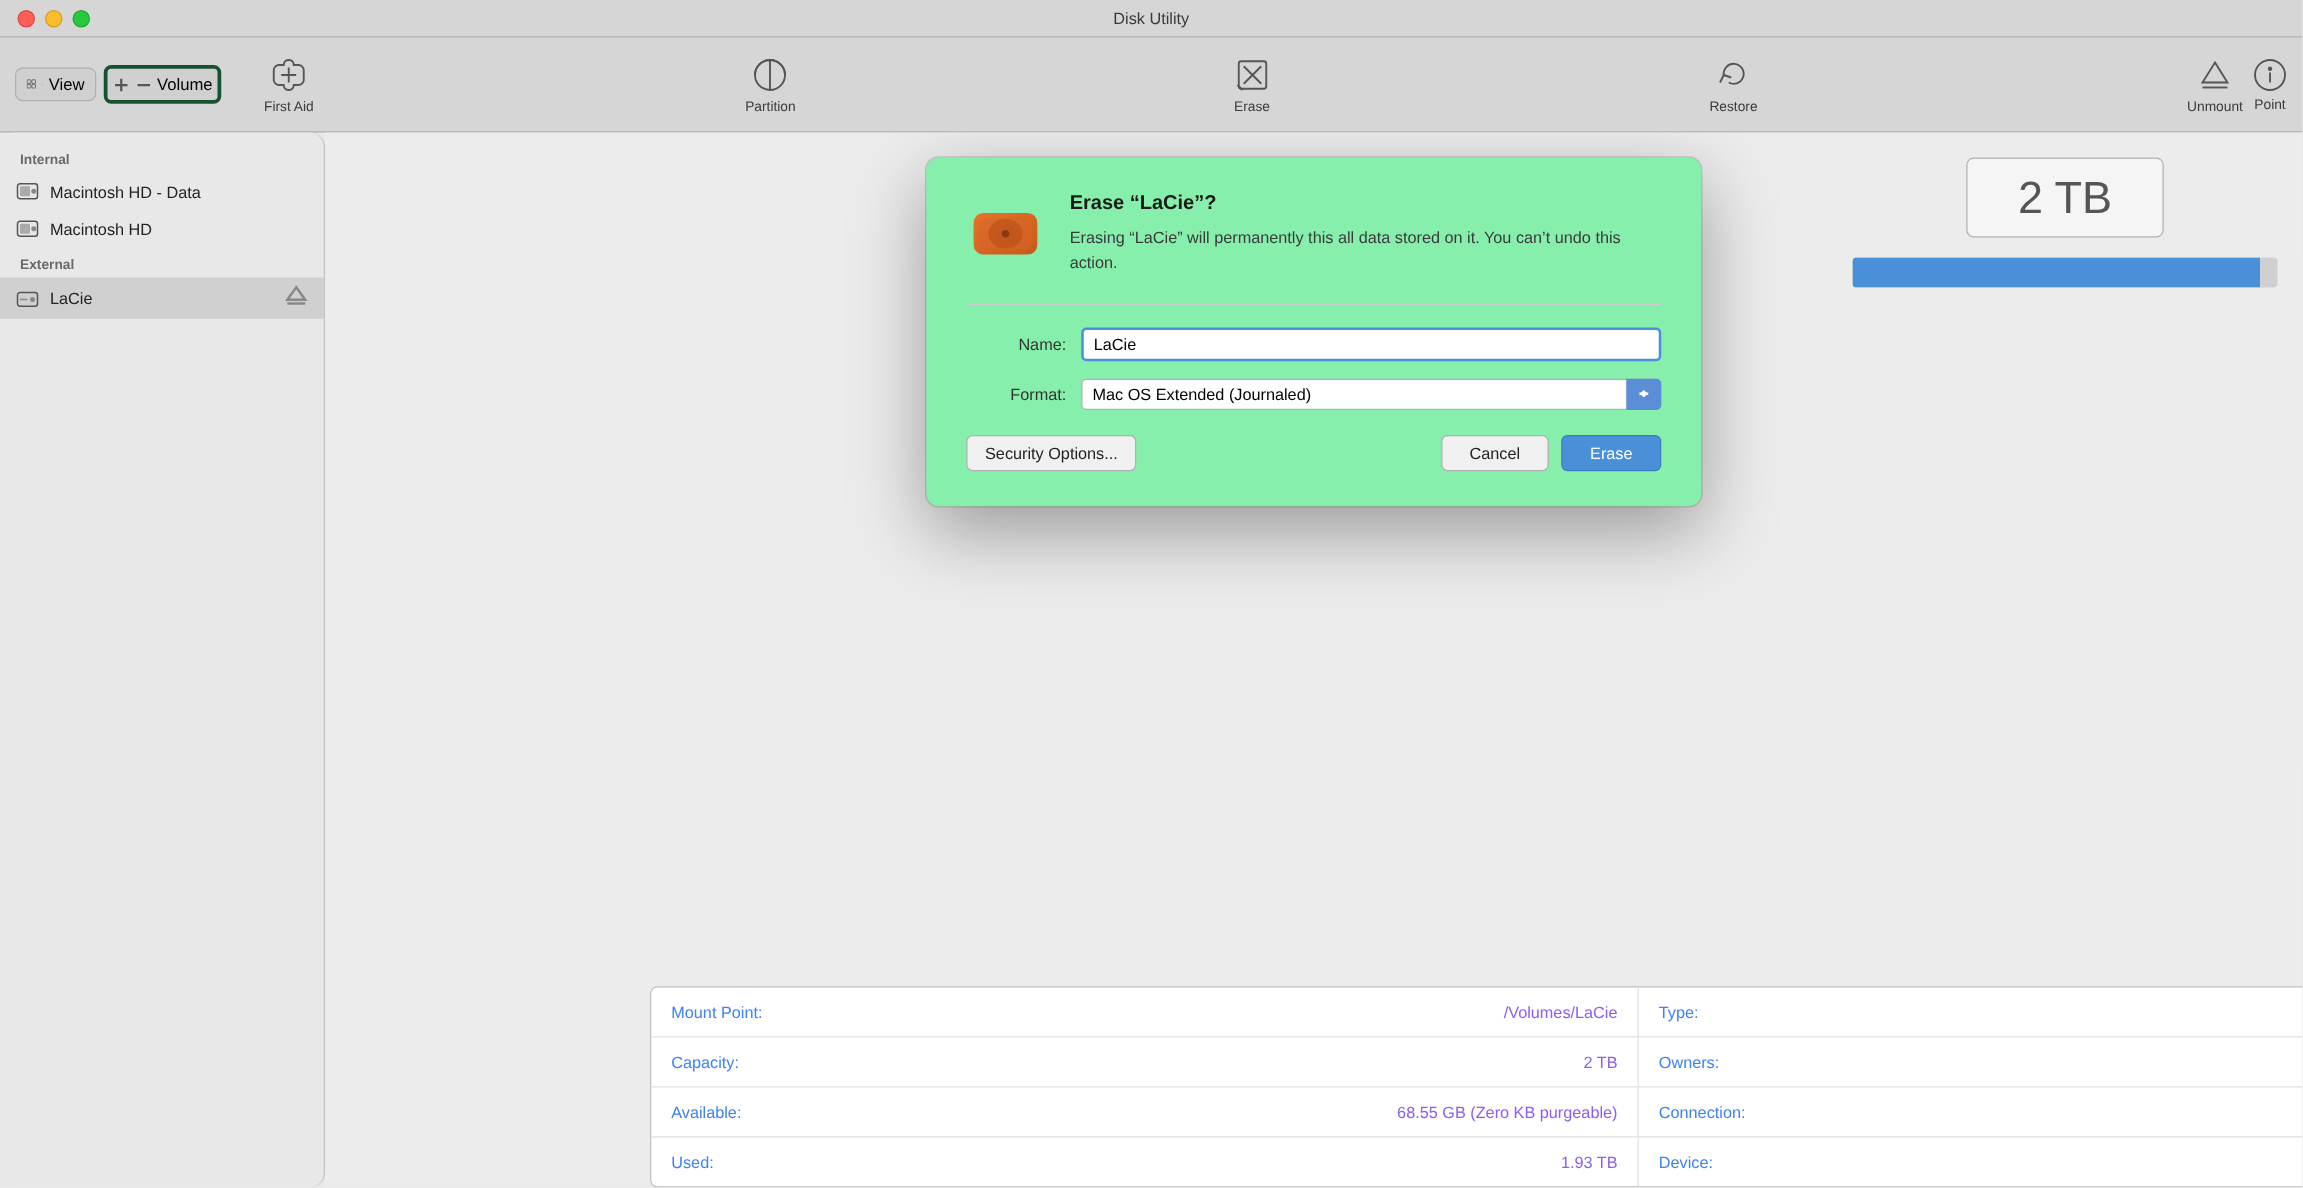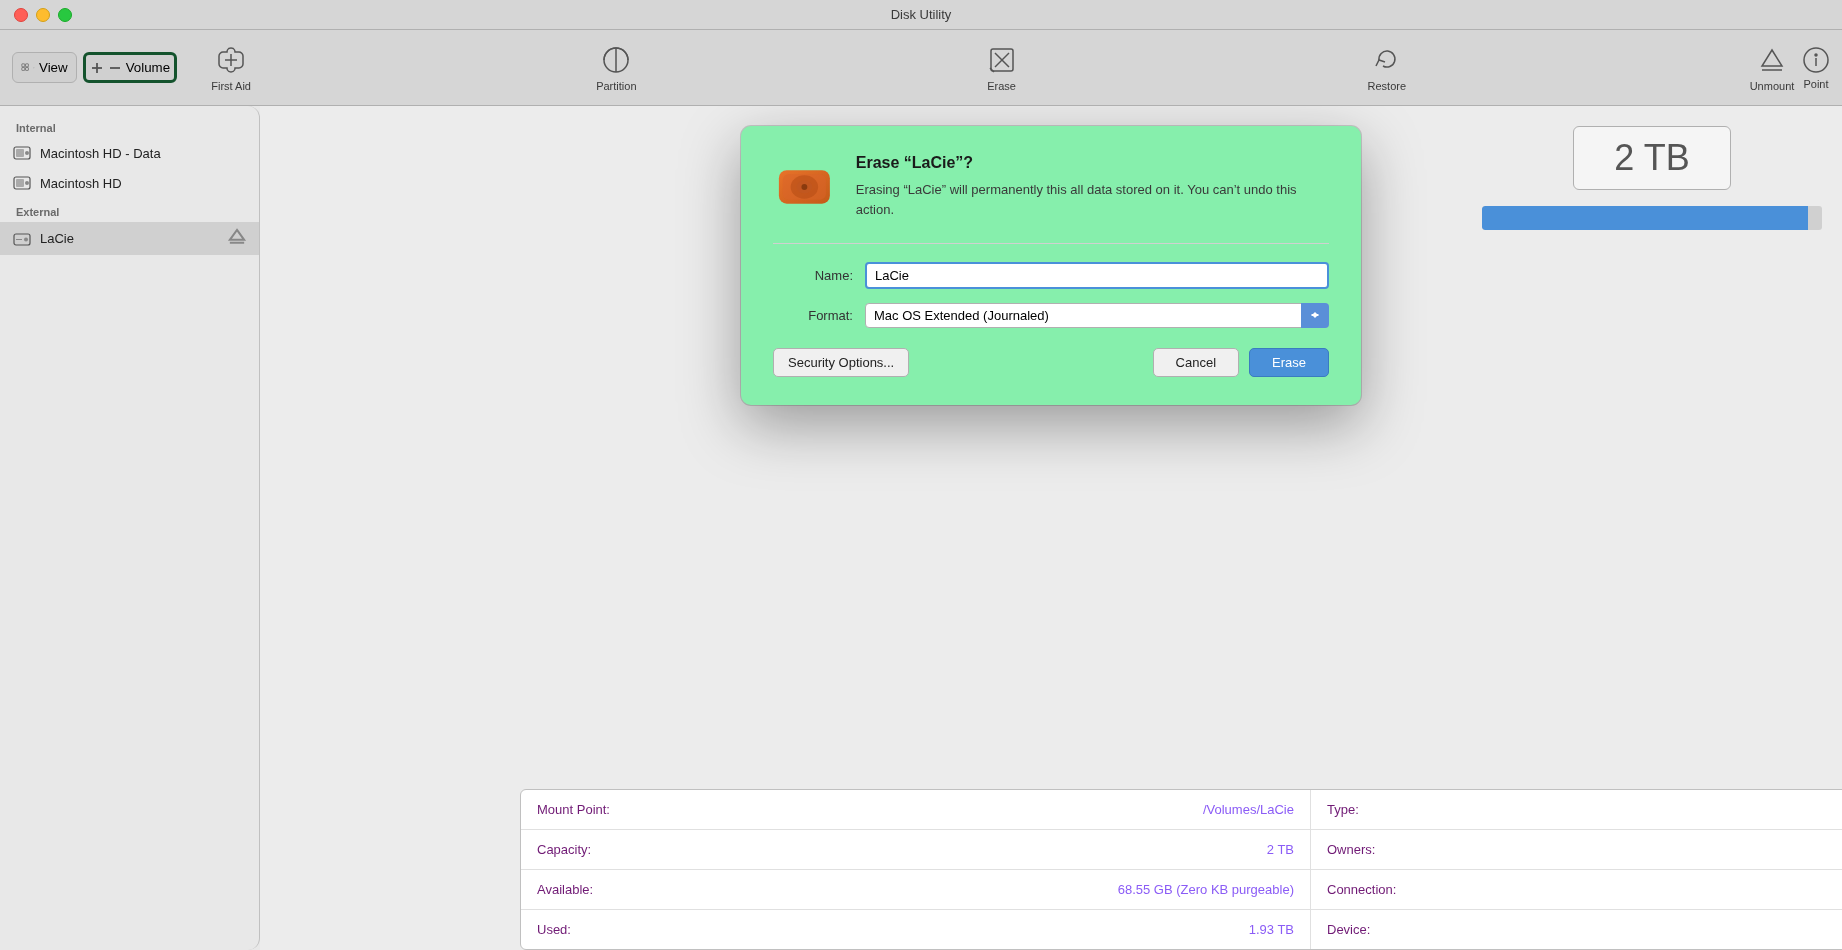--- a/index.html
+++ b/index.html
@@ -51,20 +51,21 @@
       height: 76px;
       display: flex;
       align-items: center;
       border-bottom: 1px solid #b0b0b0;
       padding: 0 12px;
       gap: 0;
     }
 
     .toolbar-left {
       display: flex;
+      align-items: center;
       gap: 6px;
       margin-right: 24px;
     }
 
     .toolbar-view-btn {
       display: flex;
       align-items: center;
       background: #d0d0d0;
       border: 1px solid #b0b0b0;
       border-radius: 6px;
@@ -381,21 +382,21 @@
 
     .info-row {
       display: flex;
       padding: 12px 16px;
       border-bottom: 1px solid #e0e0e0;
       font-size: 13px;
     }
     .info-row:last-child { border-bottom: none; }
 
     .info-key {
-      color: #701a75;
+      color: #3b82f6;
       flex-shrink: 0;
     }
 
     .info-val {
       margin-left: auto;
       color: #8b5cf6;
       text-align: right;
     }
 
     .info-col-divider {

